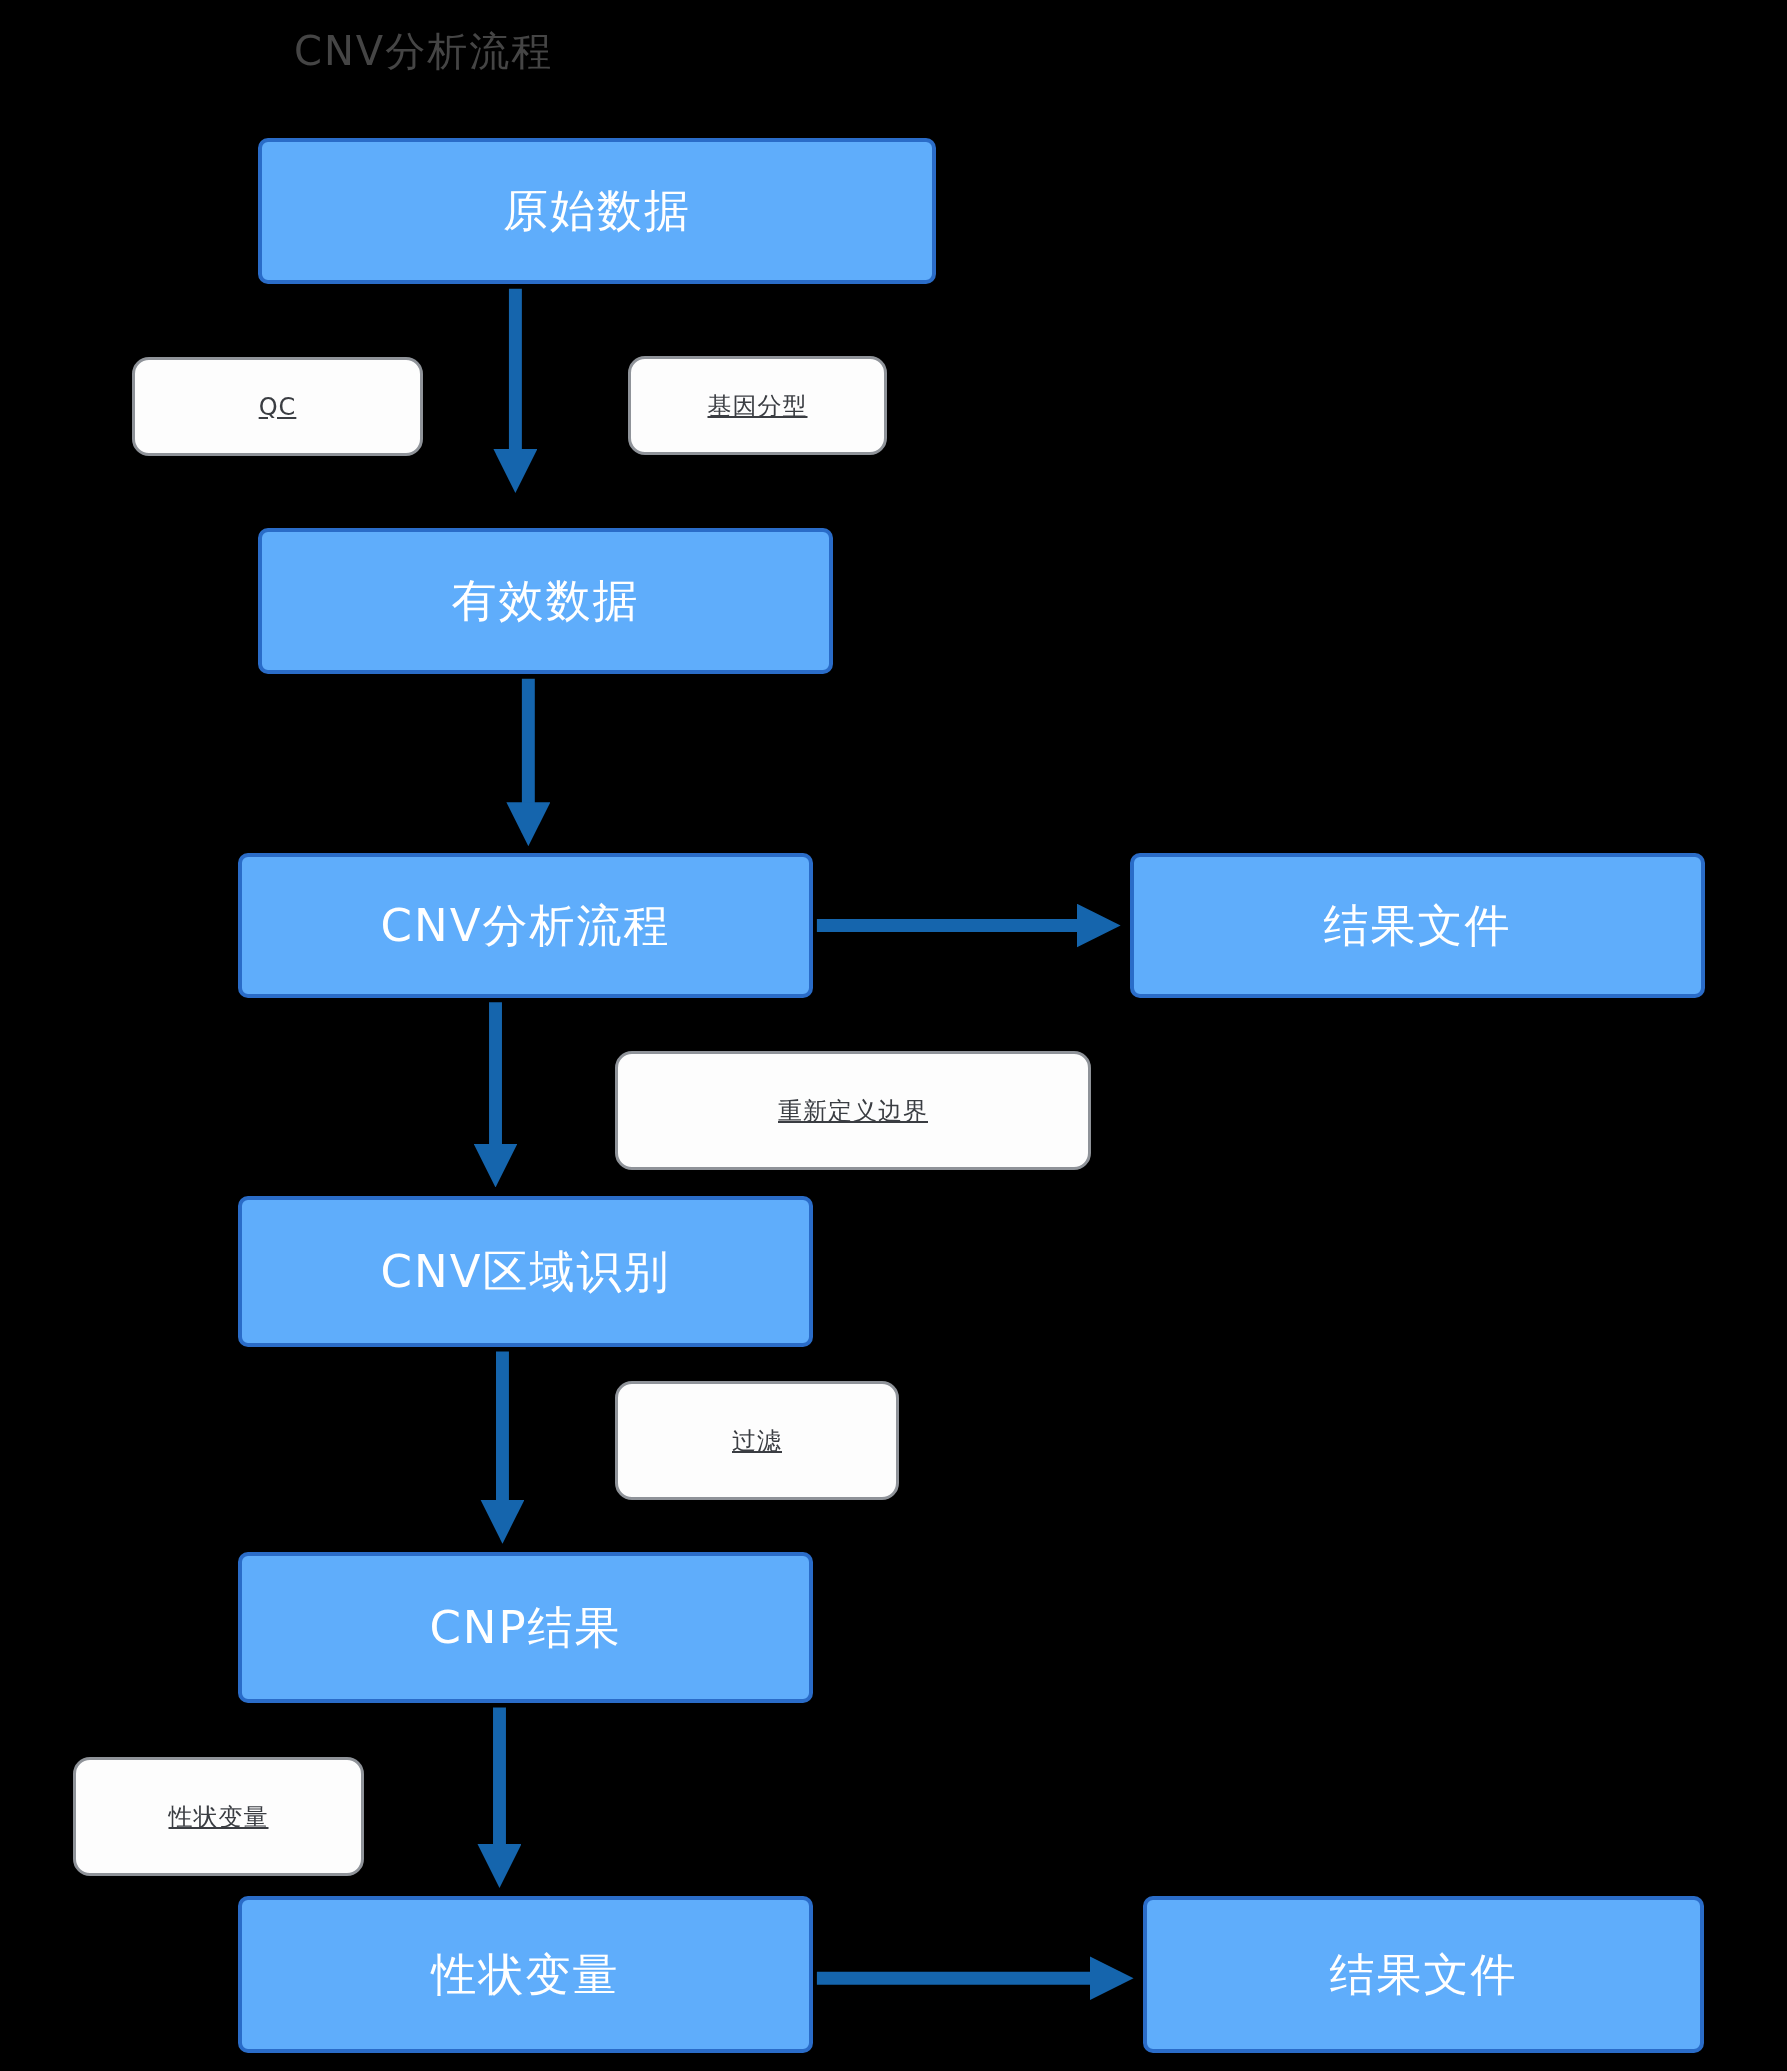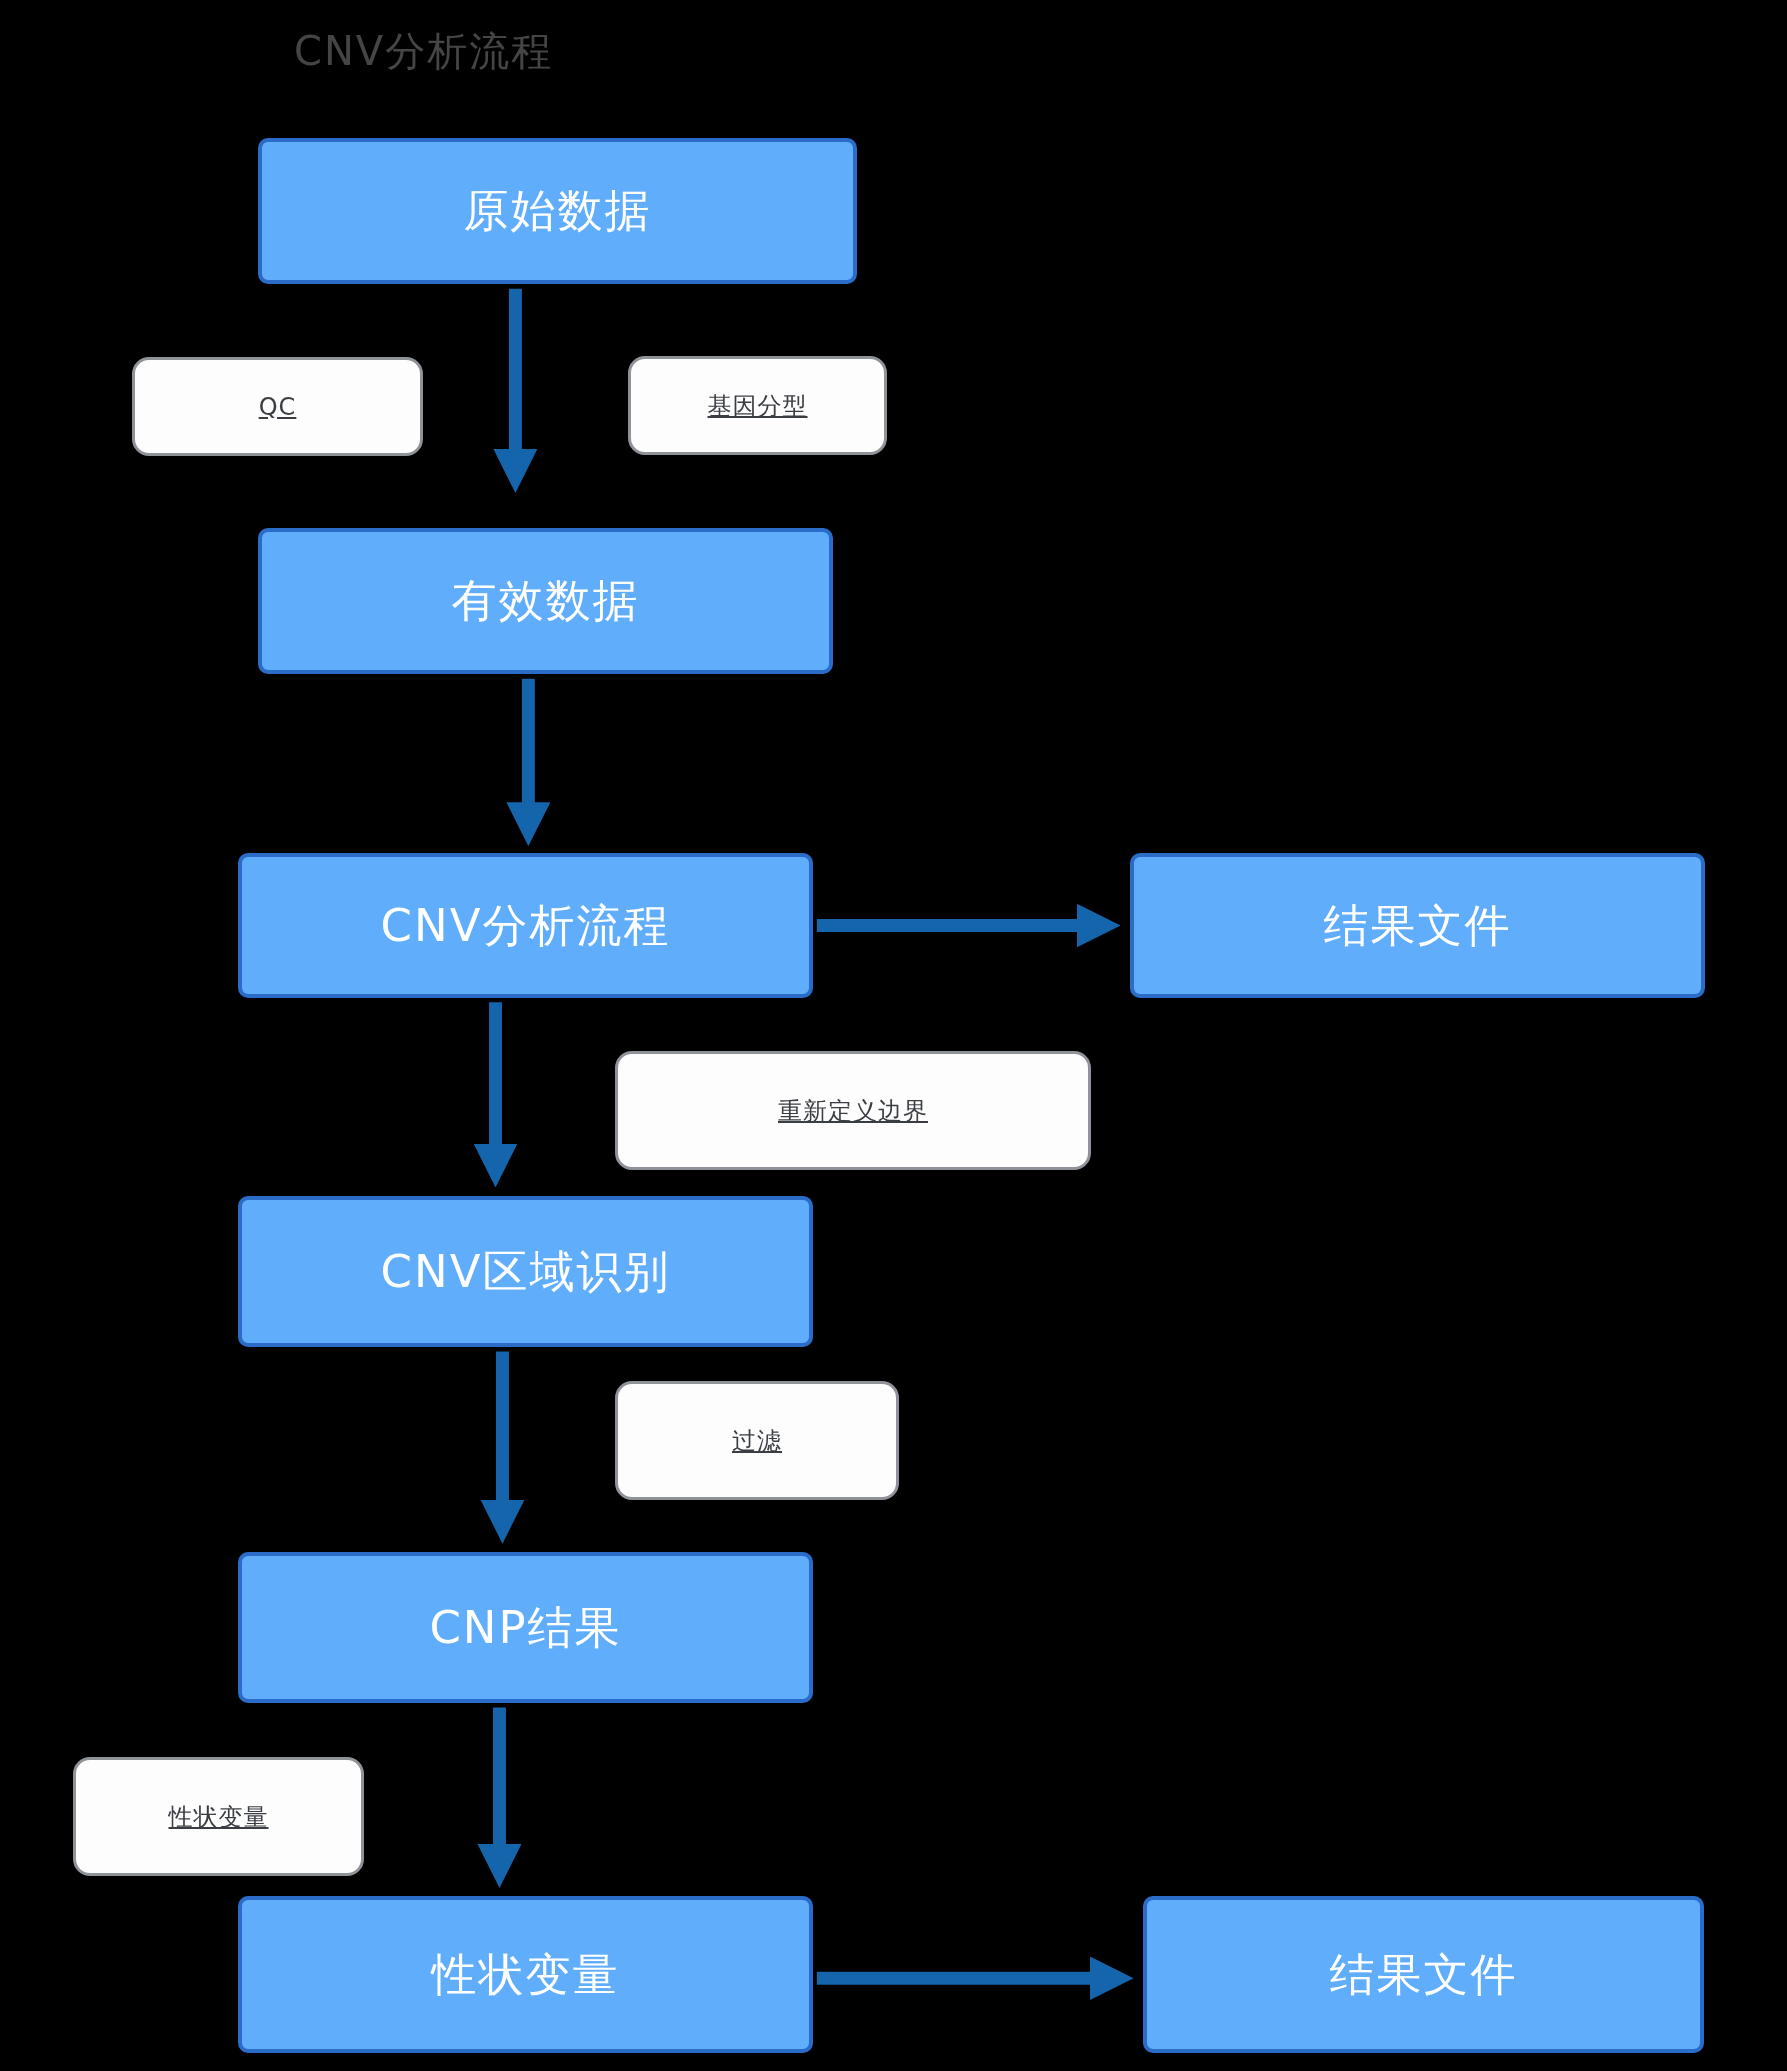--- a/index.html
+++ b/index.html
@@ -74,21 +74,21 @@
     </defs>
     <line x1="518" y1="290" x2="518" y2="482" marker-end="url(#ah)"></line>
     <line x1="531" y1="682" x2="531" y2="837" marker-end="url(#ah)"></line>
     <line x1="821" y1="930" x2="1113" y2="930" marker-end="url(#ah)"></line>
     <line x1="498" y1="1007" x2="498" y2="1180" marker-end="url(#ah)"></line>
     <line x1="505" y1="1358" x2="505" y2="1538" marker-end="url(#ah)"></line>
     <line x1="502" y1="1716" x2="502" y2="1884" marker-end="url(#ah)"></line>
     <line x1="821" y1="1988" x2="1126" y2="1988" marker-end="url(#ah)"></line>
   </svg>
 
-  <div class="node" style="left:258px;top:138px;width:599px;height:146px">
+  <div class="node" style="left:258px;top:138px;width:678px;height:146px">
     <span>原始数据</span>
   </div>
 
   <div class="node" style="left:258px;top:528px;width:575px;height:146px">
     <span>有效数据</span>
   </div>
 
   <div class="node" style="left:238px;top:853px;width:575px;height:145px">
     <span>CNV分析流程</span>
   </div>

